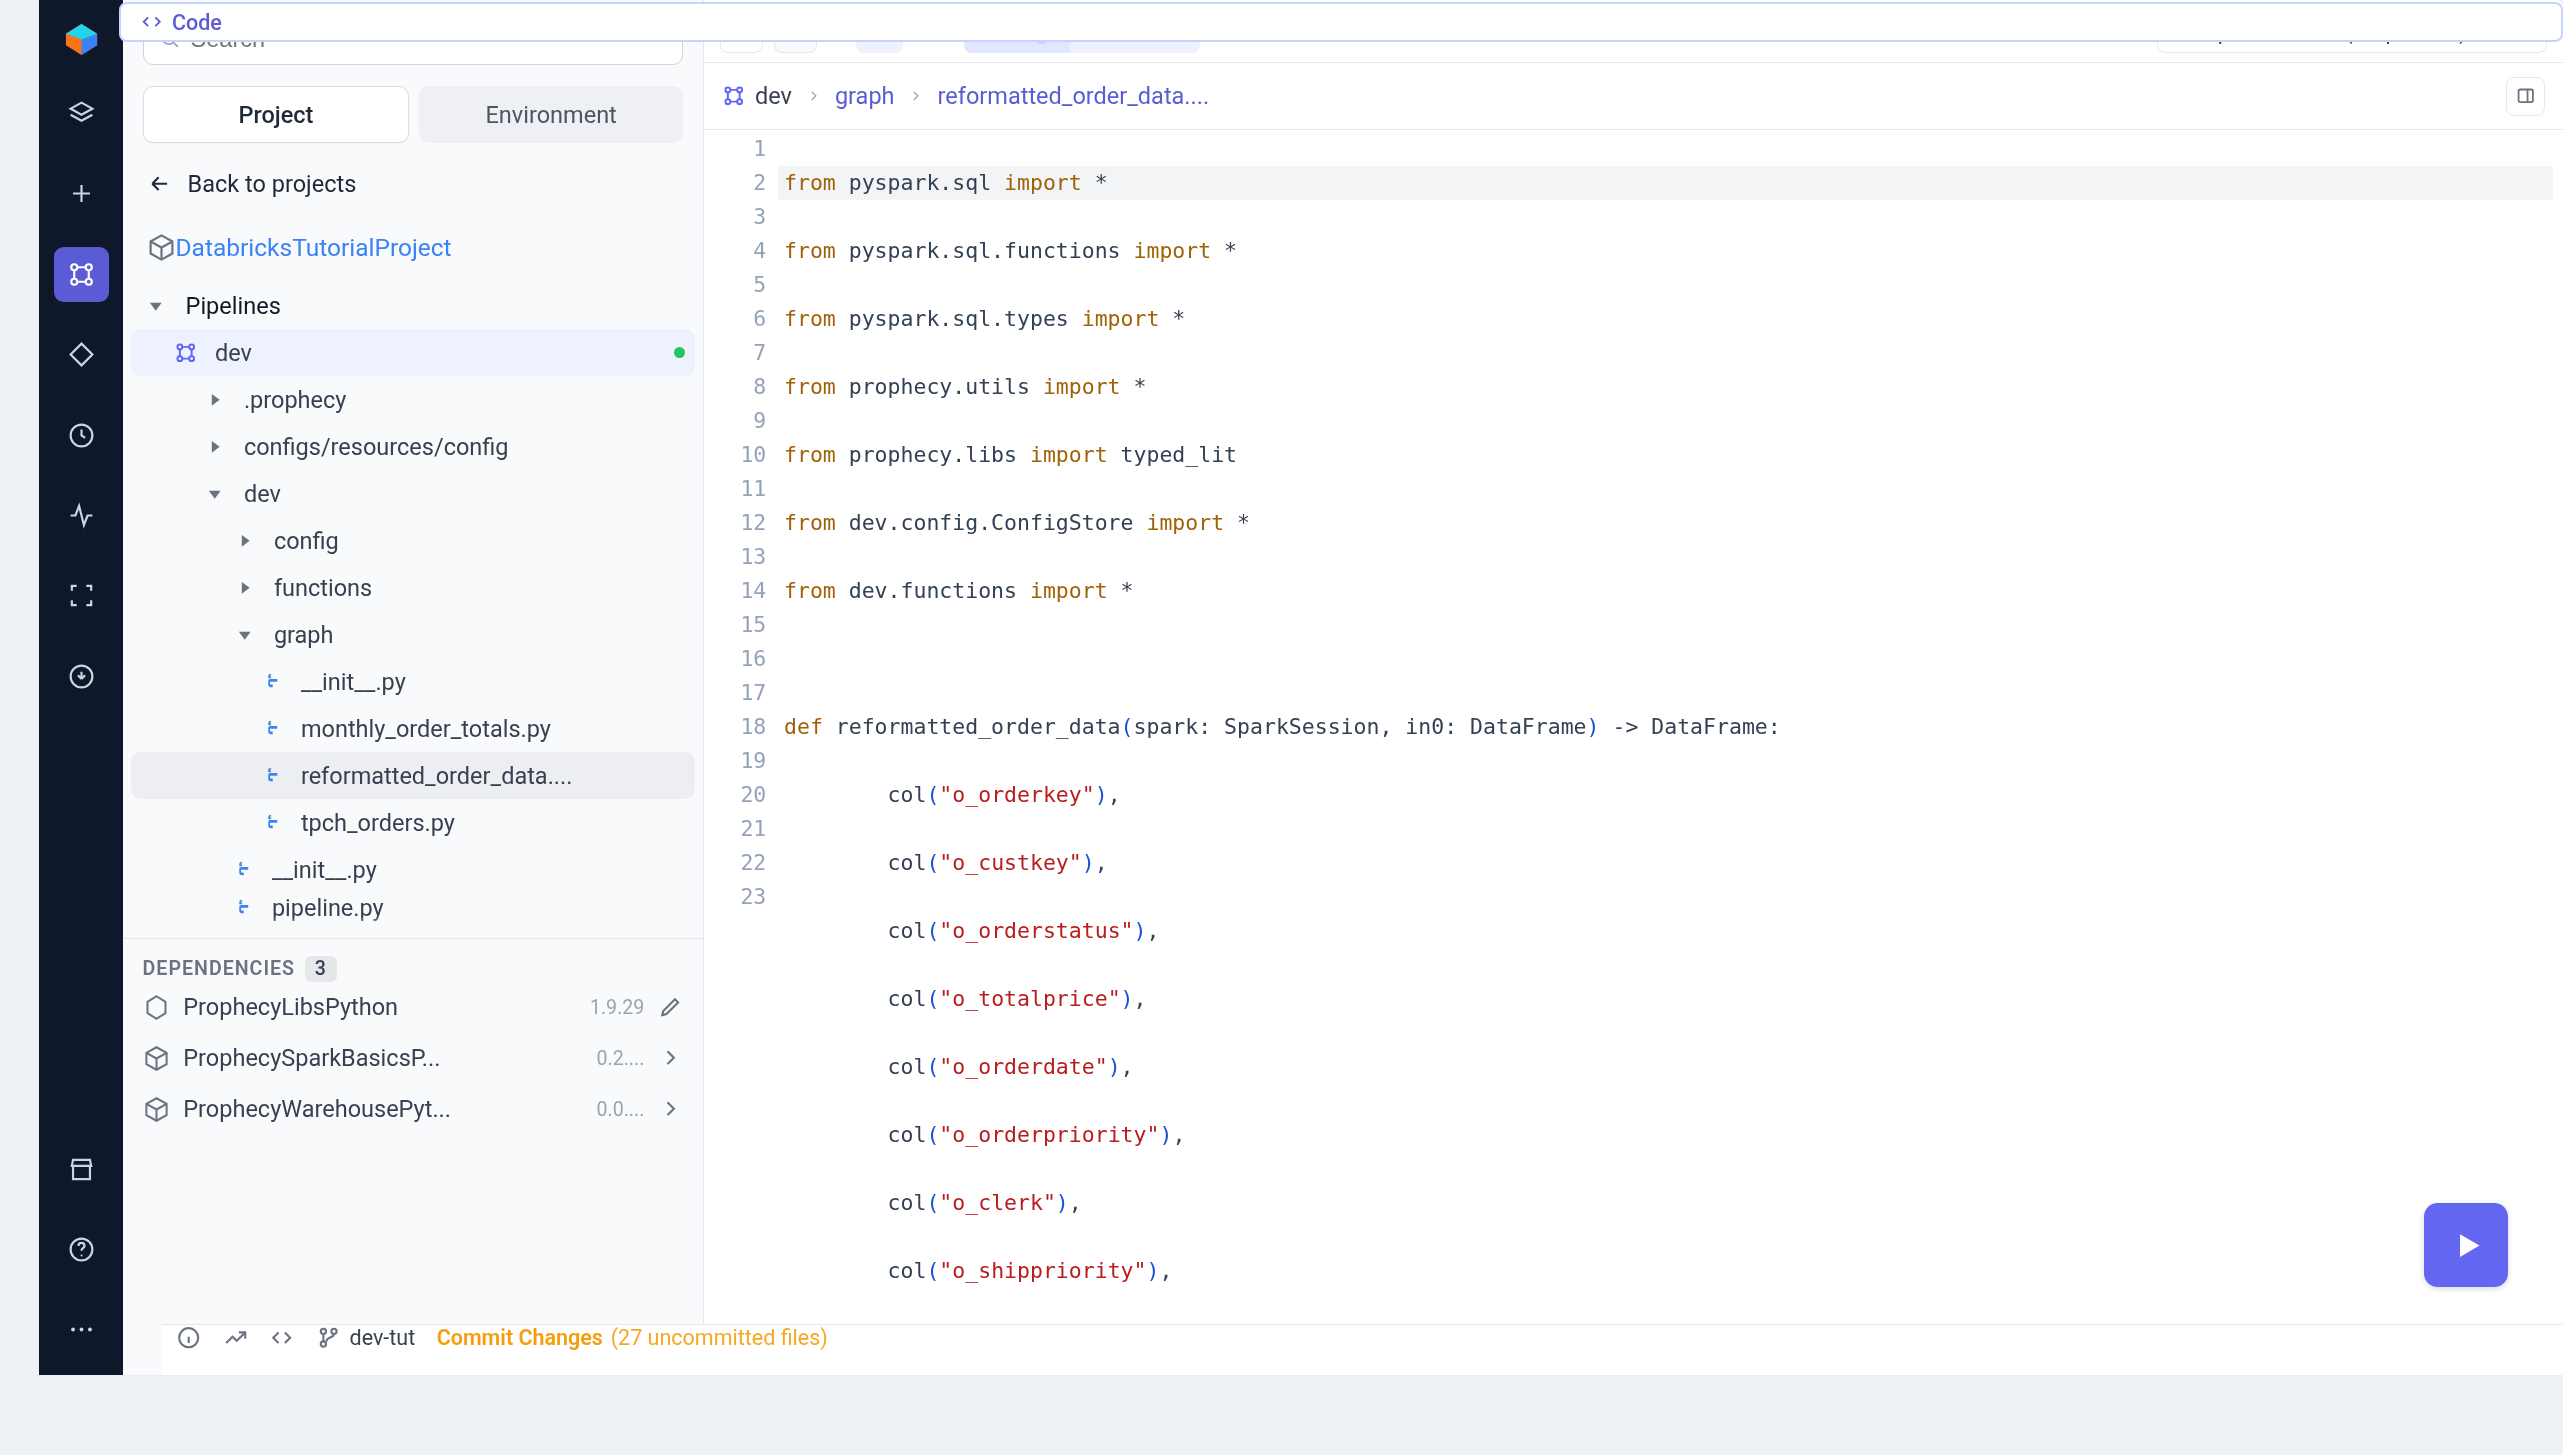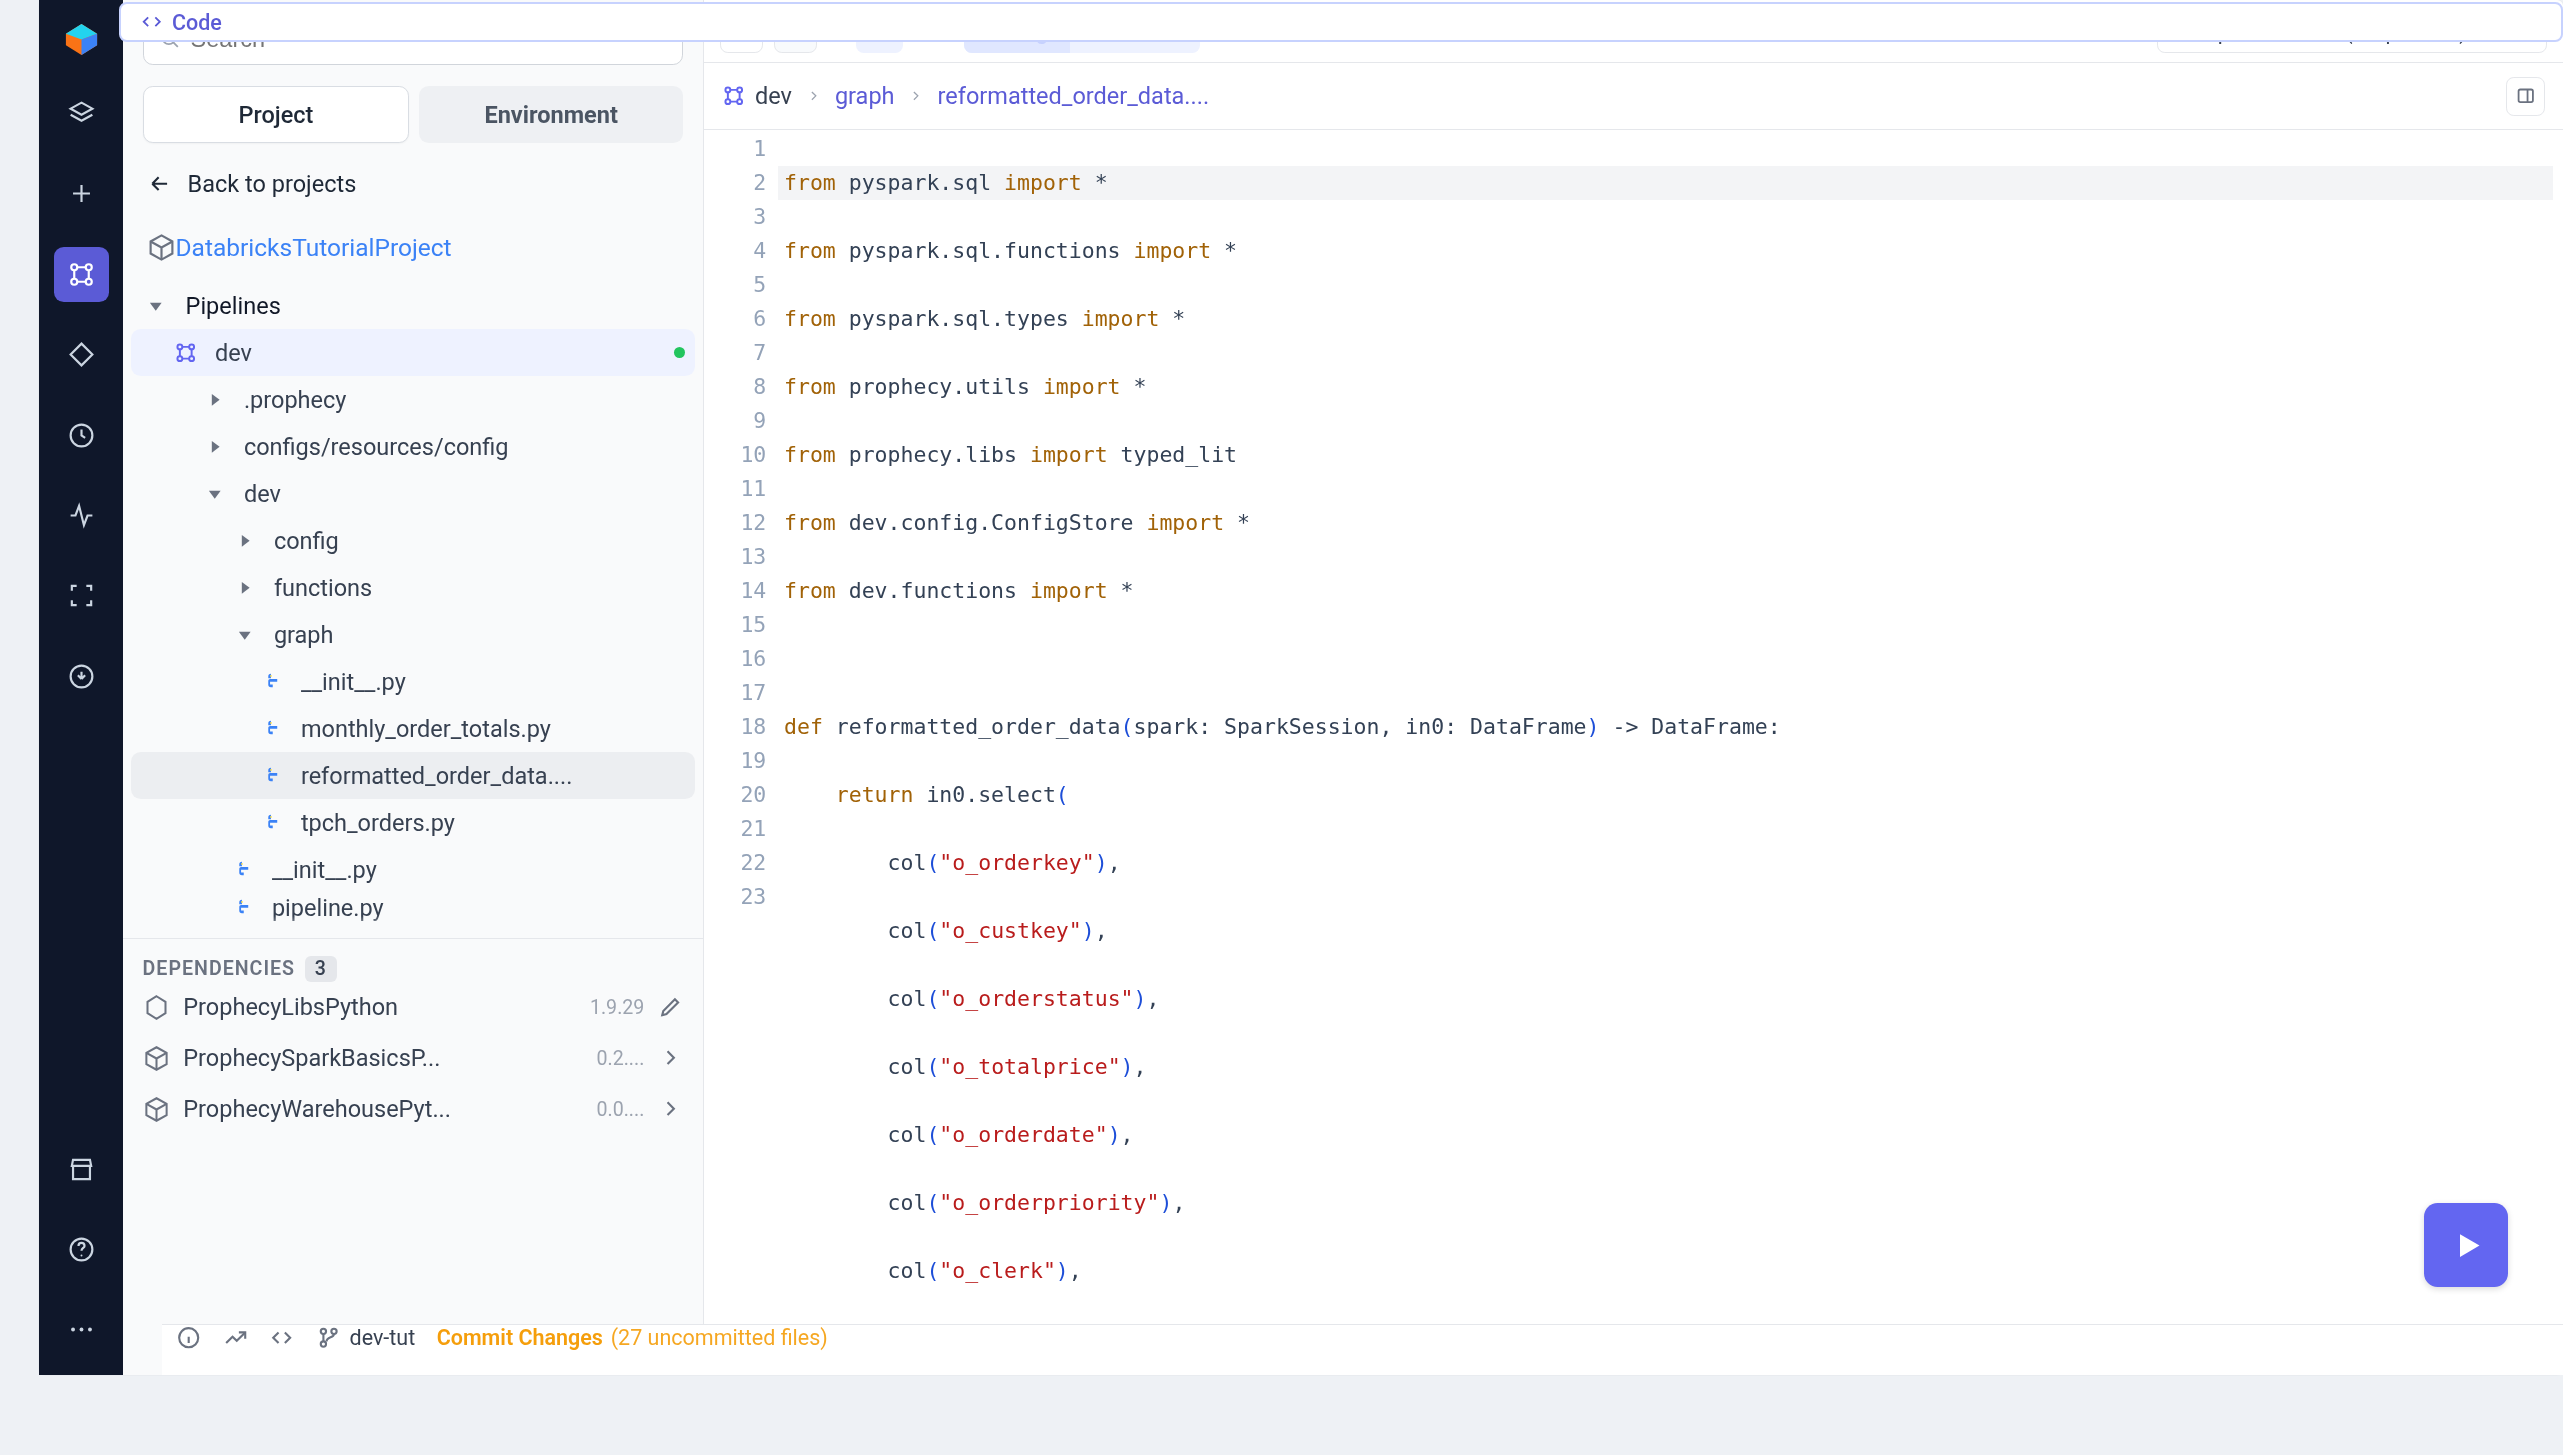--- a/index.html
+++ b/index.html
@@ -19,21 +19,21 @@
   
   .sidebar { width: 581px; background:#f9fafb; border-right:1px solid #e5e7eb; display:flex; flex-direction:column; }
   .search-wrap { padding: 13.7px 19.6px 9.8px; }
   .search { width:100%; height:51px; border:1px solid #d1d5db; background:#fff; border-radius:9.8px; display:flex; align-items:center; padding:0 15.7px; gap:9.8px; color:#9ca3af; font-size:23.5px; }
   .search svg { width:21.5px; height:21.5px; stroke:#9ca3af; fill:none; stroke-width:2; }
   .search input { border:none; outline:none; flex:1; font-size:23.5px; background:transparent; color:#111827; }
 
   .tabs { display:flex; gap:9.8px; padding: 11.7px 19.6px 0; }
   .tab { flex:1; height:57px; border-radius:9.8px; display:flex; align-items:center; justify-content:center; font-size:23.5px; color:#374151; cursor:pointer; }
   .tab.active { background:#fff; border:1px solid #d9dde3; box-shadow:0 1px 2px rgba(0,0,0,0.04); color:#1f2937; font-weight:500; }
-  .tab.inactive { background:#eef0f3; color:#4b5563;font-weight:bold; }
+  .tab.inactive { background:#eef0f3; color:#4b5563; }
 
   .back-row { display:flex; align-items:center; gap:15.7px; padding: 27px 23.5px 15.7px; font-size:23.5px; color:#1f2937; cursor:pointer; }
   .back-row svg { width:25.4px; height:25.4px; stroke:#1f2937; fill:none; stroke-width:2; }
 
   .proj-row { display:flex; align-items:center; gap:0; padding: 19.6px 23.5px 9.8px; font-size:24.5px; color:#3b82f6; }
   .cube-icn { width:29px; height:29px; stroke:#6b7280; fill:none; stroke-width:1.8; }
 
   .tree { padding: 9.8px 7.8px 0 7.8px; overflow:hidden; flex: 0 0 auto; }
   .tree-row { display:flex; align-items:center; height:47px; border-radius:9.8px; padding:0 9.8px; font-size:23.5px; color:#374151; cursor:pointer; white-space:nowrap; overflow:hidden; text-overflow:ellipsis; }
   .tree-row .chev { width:23.5px; height:23.5px; flex:0 0 23.5px; stroke:#6b7280; fill:#6b7280; }
@@ -585,21 +585,20 @@
       <div class="code">
 <div class="ln cur"><span class="tok-kw">from</span><span> pyspark.sql </span><span class="tok-kw">import</span><span> *</span></div>
 <div class="ln"><span class="tok-kw">from</span><span> pyspark.sql.functions </span><span class="tok-kw">import</span><span> *</span></div>
 <div class="ln"><span class="tok-kw">from</span><span> pyspark.sql.types </span><span class="tok-kw">import</span><span> *</span></div>
 <div class="ln"><span class="tok-kw">from</span><span> prophecy.utils </span><span class="tok-kw">import</span><span> *</span></div>
 <div class="ln"><span class="tok-kw">from</span><span> prophecy.libs </span><span class="tok-kw">import</span><span> typed_lit</span></div>
 <div class="ln"><span class="tok-kw">from</span><span> dev.config.ConfigStore </span><span class="tok-kw">import</span><span> *</span></div>
 <div class="ln"><span class="tok-kw">from</span><span> dev.functions </span><span class="tok-kw">import</span><span> *</span></div>
 <div class="ln"></div>
 <div class="ln"><span class="tok-kw">def</span><span> reformatted_order_data</span><span class="tok-par">(</span><span>spark: SparkSession, in0: DataFrame</span><span class="tok-par">)</span><span> -&gt; DataFrame:</span></div>
-<div class="ln">    <span class="tok-kw">return</span><span> in0.select</span><span class="tok-par">(</span></div>
 <div class="ln">        <span>col</span><span class="tok-par">(</span><span class="tok-str">"o_orderkey"</span><span class="tok-par">)</span><span>,</span></div>
 <div class="ln">        <span>col</span><span class="tok-par">(</span><span class="tok-str">"o_custkey"</span><span class="tok-par">)</span><span>,</span></div>
 <div class="ln">        <span>col</span><span class="tok-par">(</span><span class="tok-str">"o_orderstatus"</span><span class="tok-par">)</span><span>,</span></div>
 <div class="ln">        <span>col</span><span class="tok-par">(</span><span class="tok-str">"o_totalprice"</span><span class="tok-par">)</span><span>,</span></div>
 <div class="ln">        <span>col</span><span class="tok-par">(</span><span class="tok-str">"o_orderdate"</span><span class="tok-par">)</span><span>,</span></div>
 <div class="ln">        <span>col</span><span class="tok-par">(</span><span class="tok-str">"o_orderpriority"</span><span class="tok-par">)</span><span>,</span></div>
 <div class="ln">        <span>col</span><span class="tok-par">(</span><span class="tok-str">"o_clerk"</span><span class="tok-par">)</span><span>,</span></div>
 <div class="ln">        <span>col</span><span class="tok-par">(</span><span class="tok-str">"o_shippriority"</span><span class="tok-par">)</span><span>,</span></div>
 
 

